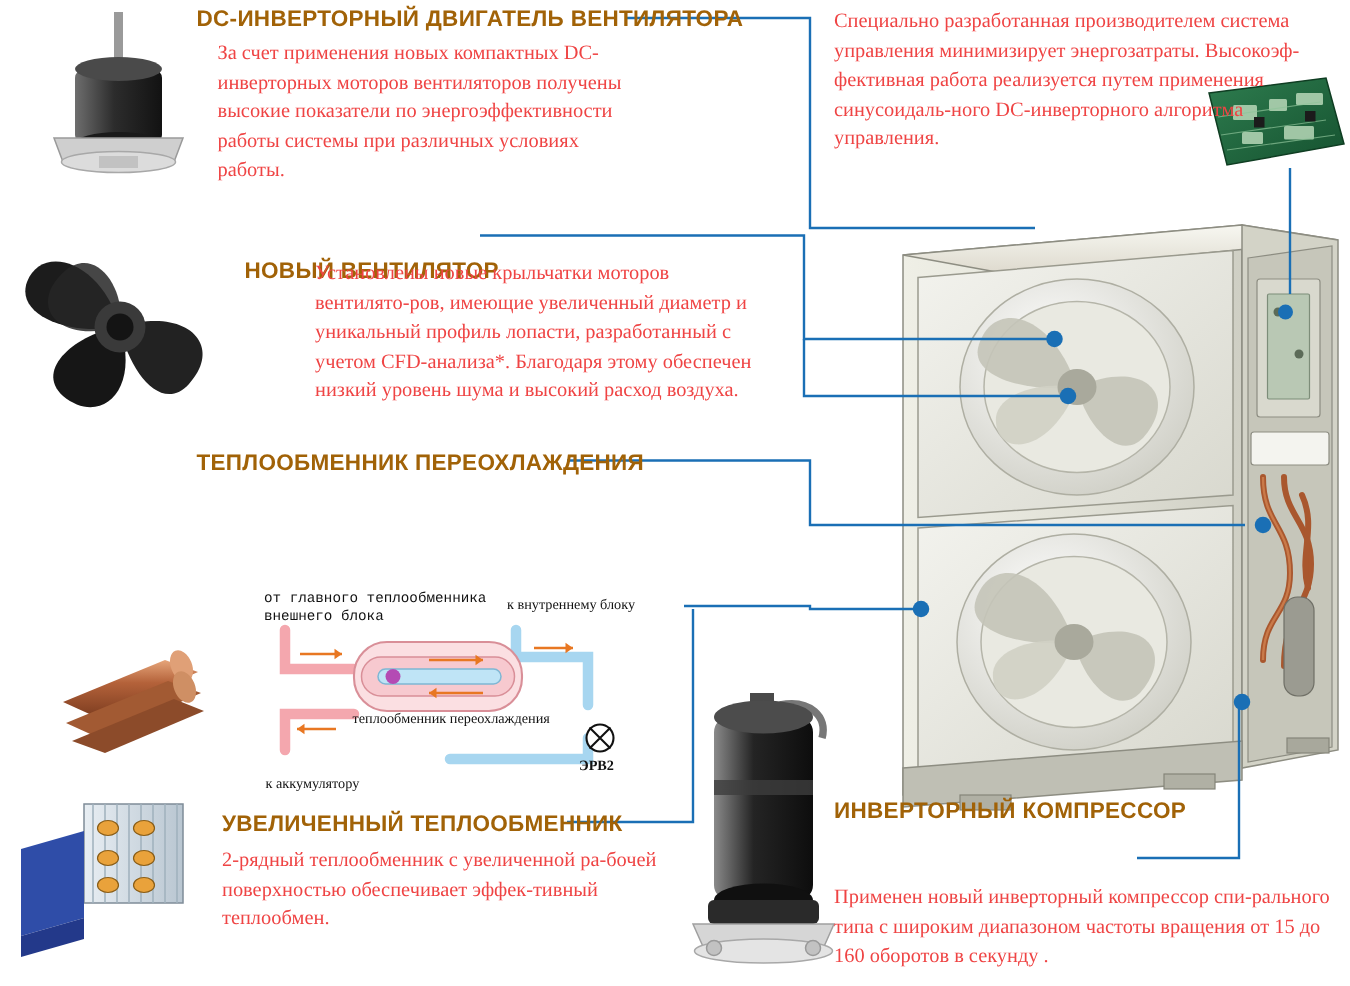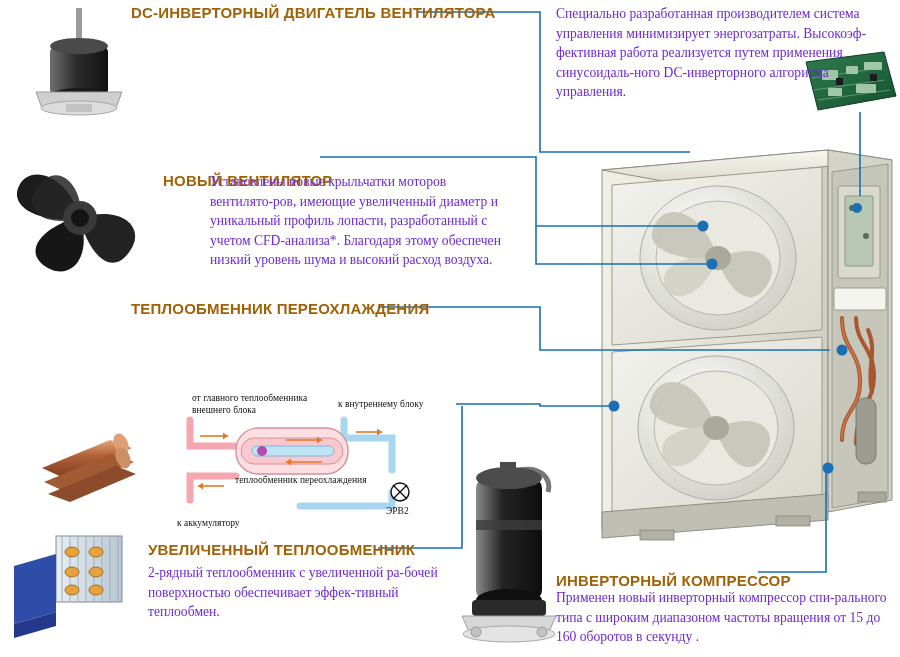--- a/index.html
+++ b/index.html
@@ -20,21 +20,21 @@
   
   .callout-title {
     color: #a16207;
     font-family: "Liberation Sans", sans-serif;
     font-weight: bold;
     font-size: 15px;
     letter-spacing: 0.2px;
     white-space: nowrap;
   }
   .callout-body {
-    color: #6d28d9;
+    color: #ef4444;
     font-family: "Liberation Serif", serif;
     font-size: 13.6px;
     line-height: 19.5px;
   }
   .small-label {
     color: #111;
     font-family: "Liberation Serif", serif;
     font-size: 9.5px;
     line-height: 11.5px;
   }
@@ -299,36 +299,37 @@
       <circle cx="842" cy="350" r="5.5"></circle>
       <circle cx="614" cy="406" r="5.5"></circle>
       <circle cx="828" cy="468" r="5.5"></circle>
       <circle cx="857" cy="208" r="5"></circle>
     </g>
   </svg>
 
   <div class="abs" style="left:131px; top:4px; width:290px;">
     <div class="callout-title">DC-ИНВЕРТОРНЫЙ ДВИГАТЕЛЬ ВЕНТИЛЯТОРА</div>
   </div>
+  <div class="abs callout-body" style="left:145px; top:25px; width:285px;">За счет применения новых компактных DC-инверторных моторов вентиляторов получены высокие показатели по энергоэффективности работы системы при различных условиях работы.</div>
 
   <div class="abs callout-title" style="left:163px; top:150px;margin-top:22px;">НОВЫЙ ВЕНТИЛЯТОР</div>
   <div class="abs callout-body" style="left:163px; top:172px; width:298px;margin-left:47px;">Установлены новые крыльчатки моторов вентилято-ров, имеющие увеличенный диаметр и уникальный профиль лопасти, разработанный с учетом CFD-анализа*. Благодаря этому обеспечен низкий уровень шума и высокий расход воздуха.</div>
 
   <div class="abs callout-title" style="left:131px; top:300px;">ТЕПЛООБМЕННИК ПЕРЕОХЛАЖДЕНИЯ</div>
 
-  <div class="abs small-label" style="left:192px; top:393px;">
+  <div class="abs small-label" style="left:176px; top:393px;font-family:Liberation Mono, monospace;">
     <div>от главного теплообменника</div>
     <div>внешнего блока</div>
   </div>
   <div class="abs small-label" style="left:338px; top:399px;">к внутреннему блоку</div>
   <div class="abs small-label" style="left:235px; top:475px;">теплообменник переохлаждения</div>
   <div class="abs small-label" style="left:177px; top:518px;">к аккумулятору</div>
-  <div class="abs small-label" style="left:386px; top:506px; font-weight:normal;">ЭРВ2</div>
+  <div class="abs small-label" style="left:386px; top:506px; font-weight:bold;">ЭРВ2</div>
 
   <div class="abs callout-title" style="left:148px; top:541px;">УВЕЛИЧЕННЫЙ ТЕПЛООБМЕННИК</div>
   <div class="abs callout-body" style="left:148px; top:563px; width:300px;">2-рядный теплообменник с увеличенной ра-бочей поверхностью обеспечивает эффек-тивный теплообмен.</div>
 
-  <div class="abs callout-title" style="left:556px; top:572px;">ИНВЕРТОРНЫЙ КОМПРЕССОР</div>
+  <div class="abs callout-title" style="left:556px; top:532px;">ИНВЕРТОРНЫЙ КОМПРЕССОР</div>
   <div class="abs callout-body" style="left:556px; top:588px; width:340px;">Применен новый инверторный компрессор спи-рального типа с широким диапазоном частоты вращения от 15 до 160 оборотов в секунду .</div>
 
   <div class="abs callout-body" style="left:556px; top:4px; width:330px;">Специально разработанная производителем система управления минимизирует энергозатраты. Высокоэф-фективная  работа реализуется путем применения синусоидаль-ного DC-инверторного алгоритма управления.</div>
 
 </div>
 
 </body></html>

